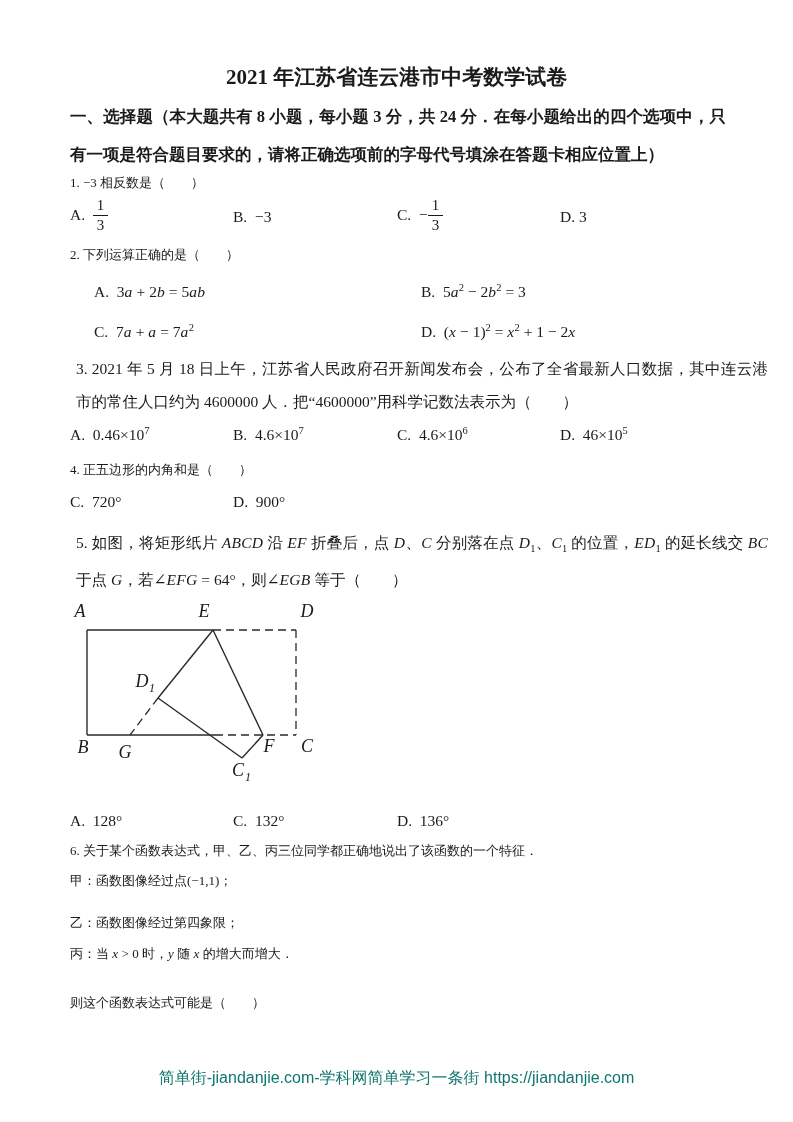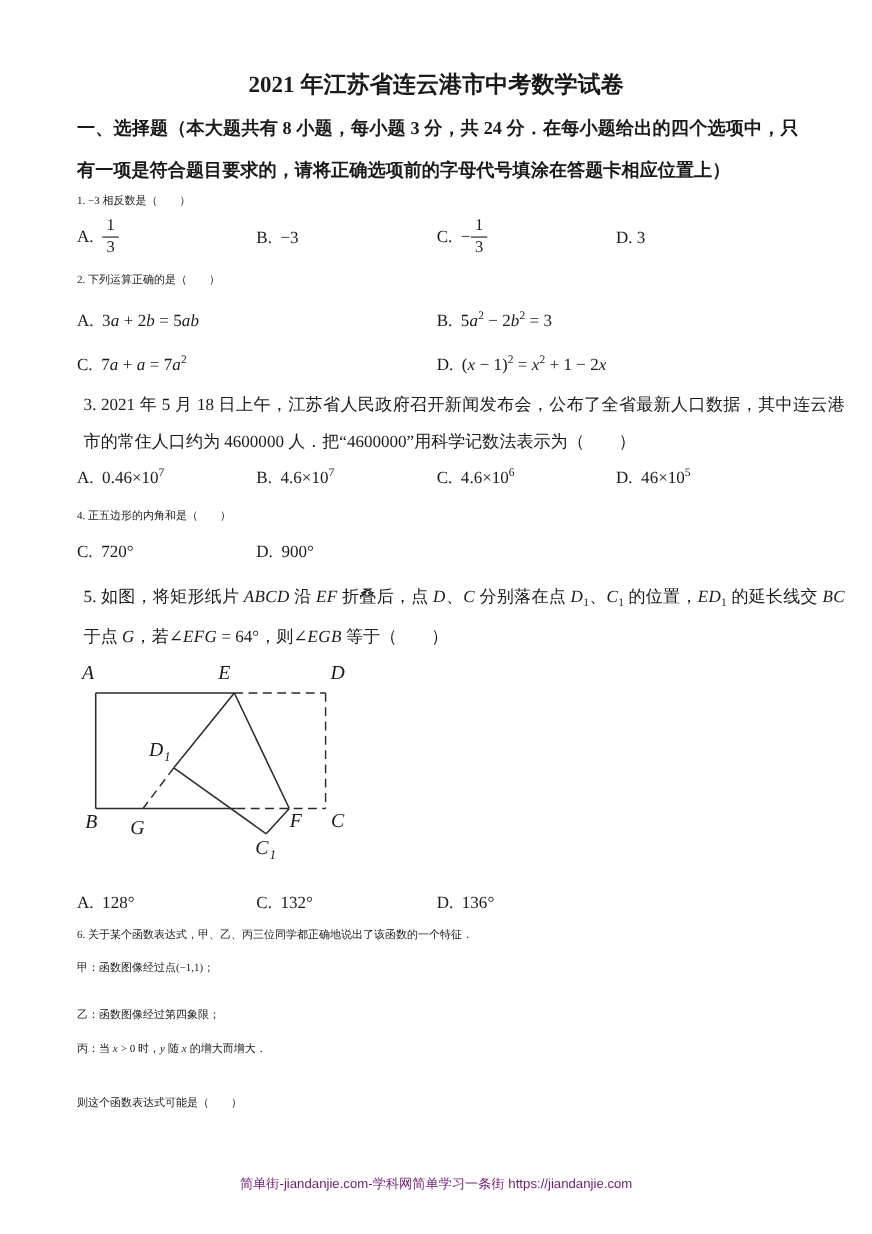--- a/index.html
+++ b/index.html
@@ -16,33 +16,33 @@
     text-align:center;font-size:21px;font-weight:bold;
     line-height:30px;margin:0;
   }
   .hdr{
     position:absolute;top:98px;left:70px;width:656px;
     font-size:16.5px;font-weight:bold;line-height:38px;
     text-align:justify;text-justify:inter-ideograph;
   }
   .line{
     position:absolute;left:70px;width:700px;
-    font-size:10px;line-height:22px;white-space:nowrap;
+    font-size:13px;line-height:22px;white-space:nowrap;
   }
   .qpara{
     position:absolute;left:60px;width:692px;
     font-size:15.5px;
     text-align:justify;text-justify:inter-ideograph;margin-left:16px;
   }
   .opts{
     position:absolute;left:70px;width:660px;
     display:grid;grid-template-columns:163px 164px 163px auto;
     font-size:15.5px;line-height:24px;
   }
-  .opts.two{grid-template-columns:327px auto;}
+  .opts.two{grid-template-columns:327px auto;margin-left:24px;}
   .opts.tall{height:50px;align-items:center;}
   .opt{white-space:nowrap;}
   sup{font-size:10.5px;line-height:0;vertical-align:super;}
   sub{font-size:10.5px;line-height:0;vertical-align:sub;}
   i{font-style:italic;letter-spacing:0.3px;}
   .fr{display:inline-block;vertical-align:middle;text-align:center;
       font-size:15px;line-height:1.25;margin-top:-3px;}
   .fr .nu{display:block;border-bottom:1.2px solid #1a1a1a;padding:0 4px;}
   .fr .de{display:block;padding:0 4px;}
   .figure-svg{position:absolute;left:55px;top:595px;}
@@ -50,21 +50,21 @@
     font-family:"Liberation Serif","DejaVu Serif",serif;
     font-style:italic;font-size:18px;fill:#1a1a1a;
   }
   .figure-svg text.subl{font-size:12px;}
   .fig-solid{stroke:#2a2a2a;stroke-width:1.4;fill:none;}
   .fig-dash{stroke:#2a2a2a;stroke-width:1.3;fill:none;stroke-dasharray:8 5;}
   .footer{
     position:absolute;top:1068px;left:0;width:100%;
     text-align:center;
     font-family:"Liberation Sans","DejaVu Sans",sans-serif;
-    font-size:12px;color:#701a75;
+    font-size:16px;color:#0f766e;
   }
 </style>
 </head>
 <body>
 
 <div class="page">
 
   <h1 class="title">2021 年江苏省连云港市中考数学试卷</h1>
 
   <div class="hdr">一、选择题（本大题共有 8 小题，每小题 3 分，共 24 分．在每小题给出的四个选项中，只有一项是符合题目要求的，请将正确选项前的字母代号填涂在答题卡相应位置上）</div>

